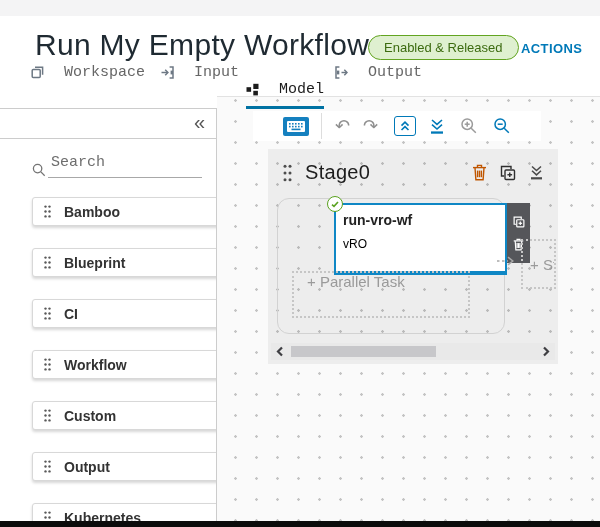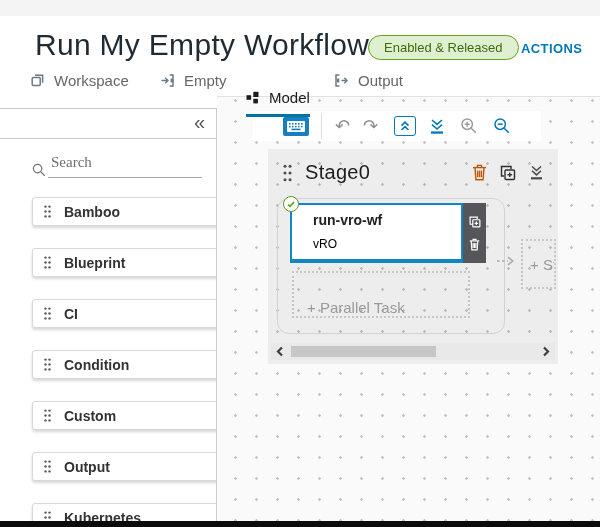--- a/index.html
+++ b/index.html
@@ -9,32 +9,32 @@
   }
   svg{display:block}
   
   .top-strip{position:absolute;left:0;top:0;width:600px;height:16px;background:#f4f4f5;}
   .page-title{position:absolute;left:35px;top:28px;font-size:30px;font-weight:400;color:#1f2a32;letter-spacing:.3px;white-space:nowrap;}
   .status-badge{position:absolute;left:368px;top:35px;height:23px;line-height:23px;padding:0 15px;
     background:#dff0d0;border:1px solid #62a420;border-radius:13px;color:#3c6b10;font-size:13px;white-space:nowrap;}
   .actions-btn{position:absolute;left:521px;top:41px;display:flex;align-items:center;gap:18px;
     color:#0079b8;font-size:13px;font-weight:bold;letter-spacing:.4px;cursor:pointer;}
   
-  .tab{position:absolute;top:72px;display:flex;align-items:center;gap:10px;font-size:15px;color:#666;
-    padding-bottom:8px;cursor:pointer;z-index:6;white-space:nowrap;}
+  .tab{position:absolute;top:64px;display:flex;align-items:center;gap:20px;font-size:15px;color:#666;
+    padding-bottom:8px;cursor:pointer;z-index:6;white-space:nowrap;font-family:Liberation Mono, monospace;}
   .tab.active{color:#1c1c1c;border-bottom:3px solid #0072a3;margin-top:17px;}
   .tab-workspace{left:31px;} .tab-input{left:161px;} .tab-model{left:246px;} .tab-output{left:335px;text-align:right;}
   
   .sidebar{position:absolute;left:0;top:108px;width:216px;bottom:6px;background:#fff;
     border-top:1px solid #ccc;border-right:1px solid #ccc;overflow:hidden;z-index:4;}
   .sidebar-head{height:29px;border-bottom:1px solid #ccc;position:relative;}
   .collapse-btn{position:absolute;right:11px;top:0px;font-size:20px;color:#555;cursor:pointer;line-height:26px;}
   .search-row{position:absolute;left:32px;top:45px;display:flex;align-items:flex-end;gap:2px;}
   .search-input{border:none;outline:none;background:transparent;border-bottom:1px solid #a8a8a8;
-    width:151px;font-size:15px;color:#444;padding:0 0 6px 3px;font-family:Liberation Serif, serif;}
+    width:151px;font-size:15px;color:#444;padding:0 0 6px 3px;font-family:Liberation Mono, monospace;}
   .search-input::placeholder{color:#6e6e6e;opacity:1;}
   .item-list{position:absolute;left:32px;top:88px;}
   .side-item{width:196px;height:29px;box-sizing:border-box;background:#fff;border:1px solid #d8d8d8;border-radius:3px;
     box-shadow:0 2px 3px rgba(0,0,0,.16);display:flex;align-items:center;gap:13px;padding-left:11px;
     margin-bottom:22px;font-size:14px;font-weight:bold;color:#333;cursor:grab;}
   
   .canvas{position:absolute;left:217px;top:96px;right:0;bottom:6px;background:#fafafa;
     background-image:radial-gradient(circle,#c4c4c4 1.1px,transparent 1.5px);
     background-size:21px 21px;background-position:8px 14px;border-top:1px solid #e2e2e2;overflow:hidden;}
   .toolbar{position:absolute;left:36px;top:14px;width:288px;height:30px;background:#fff;
@@ -45,29 +45,29 @@
   .tb-box{width:20px;height:18px;border:1.5px solid #0079b8;border-radius:3px;display:flex;align-items:center;justify-content:center;cursor:pointer;}
   .tb-icon{cursor:pointer;}
   
   .stage{position:absolute;left:51px;top:52px;width:290px;height:215px;background:rgba(40,40,40,0.057);}
   .stage-head{display:flex;align-items:center;padding:12px 14px 0 15px;}
   .stage-title{font-size:20px;color:#1d1d1d;margin-left:13px;letter-spacing:.3px;cursor:pointer;}
   .stage-spacer{flex:1;}
   .stage-ic{margin-left:13px;cursor:pointer;}
   .lane{position:absolute;left:9px;top:49px;width:226px;height:134px;border:1px solid #d2d2d2;border-radius:12px;}
   .task-wrap{position:absolute;left:22px;top:54px;display:flex;cursor:pointer;}
-  .task-card{width:173px;height:60px;box-sizing:border-box;background:#fff;border:2px solid #0f87c5;border-bottom-width:4px;
-    padding:7px 10px 0 21px;position:relative;}
+  .task-card{width:173px;height:72px;box-sizing:border-box;background:#fff;border:2px solid #0f87c5;border-bottom-width:4px;
+    padding:7px 10px 0 7px;position:relative;margin-left:44px;}
   .task-name{font-size:14px;font-weight:bold;color:#222;margin-bottom:9px;}
   .task-type{font-size:12px;color:#000000;}
   .check-badge{position:absolute;left:-9px;top:-9px;width:14px;height:14px;border-radius:50%;
     background:#fff;border:1.5px solid #5aa220;display:flex;align-items:center;justify-content:center;}
   .task-actions{width:23px;height:60px;background:#55565a;display:flex;flex-direction:column;align-items:center;justify-content:center;gap:10px;}
   .parallel-box{position:absolute;left:24px;top:122px;width:178px;height:47px;box-sizing:border-box;
-    border:2px dotted #c6c6c6;display:flex;align-items:flex-end;padding-left:13px;
+    border:2px dotted #c6c6c6;display:flex;align-items:flex-start;padding-left:13px;
     font-size:15px;color:#9a9a9a;cursor:pointer;white-space:nowrap;}
   .stage-arrow{position:absolute;left:228px;top:106px;}
   .add-stage-box{position:absolute;left:253px;top:90px;width:35px;height:50px;box-sizing:border-box;
     border:2px dotted #c6c6c6;display:flex;align-items:center;padding-left:7px;overflow:hidden;
     font-size:15px;color:#9a9a9a;cursor:pointer;white-space:nowrap;}
   .hscroll{position:absolute;left:3px;right:3px;bottom:4px;height:17px;background:#e9e9e9;}
   .hs-arrow{position:absolute;top:3px;cursor:pointer;}
   .hs-left{left:5px;} .hs-right{right:5px;}
   .hthumb{position:absolute;left:20px;top:3px;width:145px;height:11px;background:#c7c7ca;cursor:grab;}
   .black-bar{position:absolute;left:0;bottom:0;width:600px;height:6px;background:#0b0b0b;}
@@ -93,21 +93,21 @@
     </svg>
   <span>Workspace</span>
 </div>
 <div class="tab tab-input">
   <svg width="13" height="13" viewBox="0 0 13 13" fill="none" stroke="#6d7884" stroke-width="1.5">
       <path d="M0.5 6.5 h6"></path>
       <polyline points="4.2,3.8 6.9,6.5 4.2,9.2"></polyline>
       <path d="M8.6 1 h3.4 v11 h-3.4"></path>
       <rect x="9.6" y="4.6" width="2.4" height="3.8" fill="#6d7884" stroke="none"></rect>
     </svg>
-  <span>Empty</span>
+  <span>Input</span>
 </div>
 <div class="tab tab-model active">
   <svg width="13" height="13" viewBox="0 0 13 13" fill="#1c1c1c">
       <rect x="0.5" y="4.2" width="4.6" height="4.6"></rect>
       <rect x="7.3" y="0.8" width="5.2" height="5.2"></rect>
       <rect x="7.3" y="7.8" width="4.6" height="4.6"></rect>
     </svg>
   <span>Model</span>
 </div>
 <div class="tab tab-output">
@@ -171,21 +171,21 @@
 
       <div class="side-item">
         <svg width="7" height="13" viewBox="0 0 7 13" fill="#595959">
           <circle cx="1.5" cy="1.6" r="1.2"></circle>
           <circle cx="5.5" cy="1.6" r="1.2"></circle>
           <circle cx="1.5" cy="6.5" r="1.2"></circle>
           <circle cx="5.5" cy="6.5" r="1.2"></circle>
           <circle cx="1.5" cy="11.4" r="1.2"></circle>
           <circle cx="5.5" cy="11.4" r="1.2"></circle>
         </svg>
-        <span>Condition</span>
+        <span>Workflow</span>
       </div>
 
       <div class="side-item">
         <svg width="7" height="13" viewBox="0 0 7 13" fill="#595959">
           <circle cx="1.5" cy="1.6" r="1.2"></circle>
           <circle cx="5.5" cy="1.6" r="1.2"></circle>
           <circle cx="1.5" cy="6.5" r="1.2"></circle>
           <circle cx="5.5" cy="6.5" r="1.2"></circle>
           <circle cx="1.5" cy="11.4" r="1.2"></circle>
           <circle cx="5.5" cy="11.4" r="1.2"></circle>

